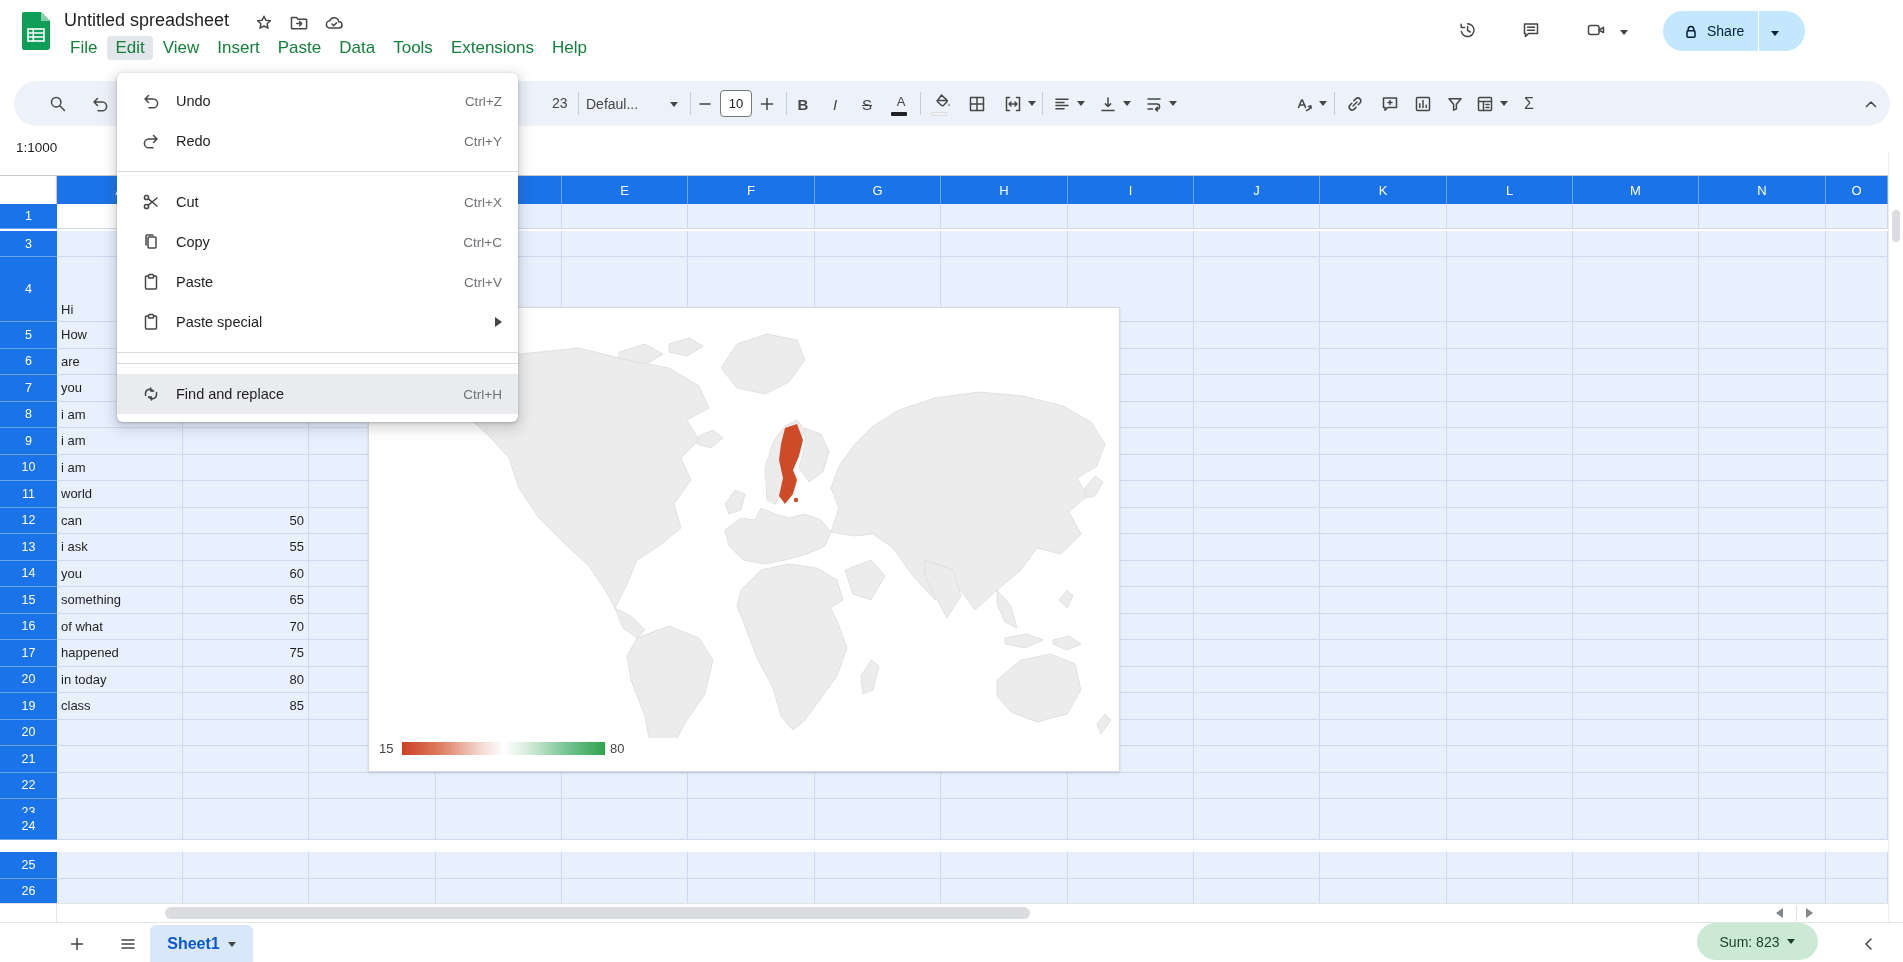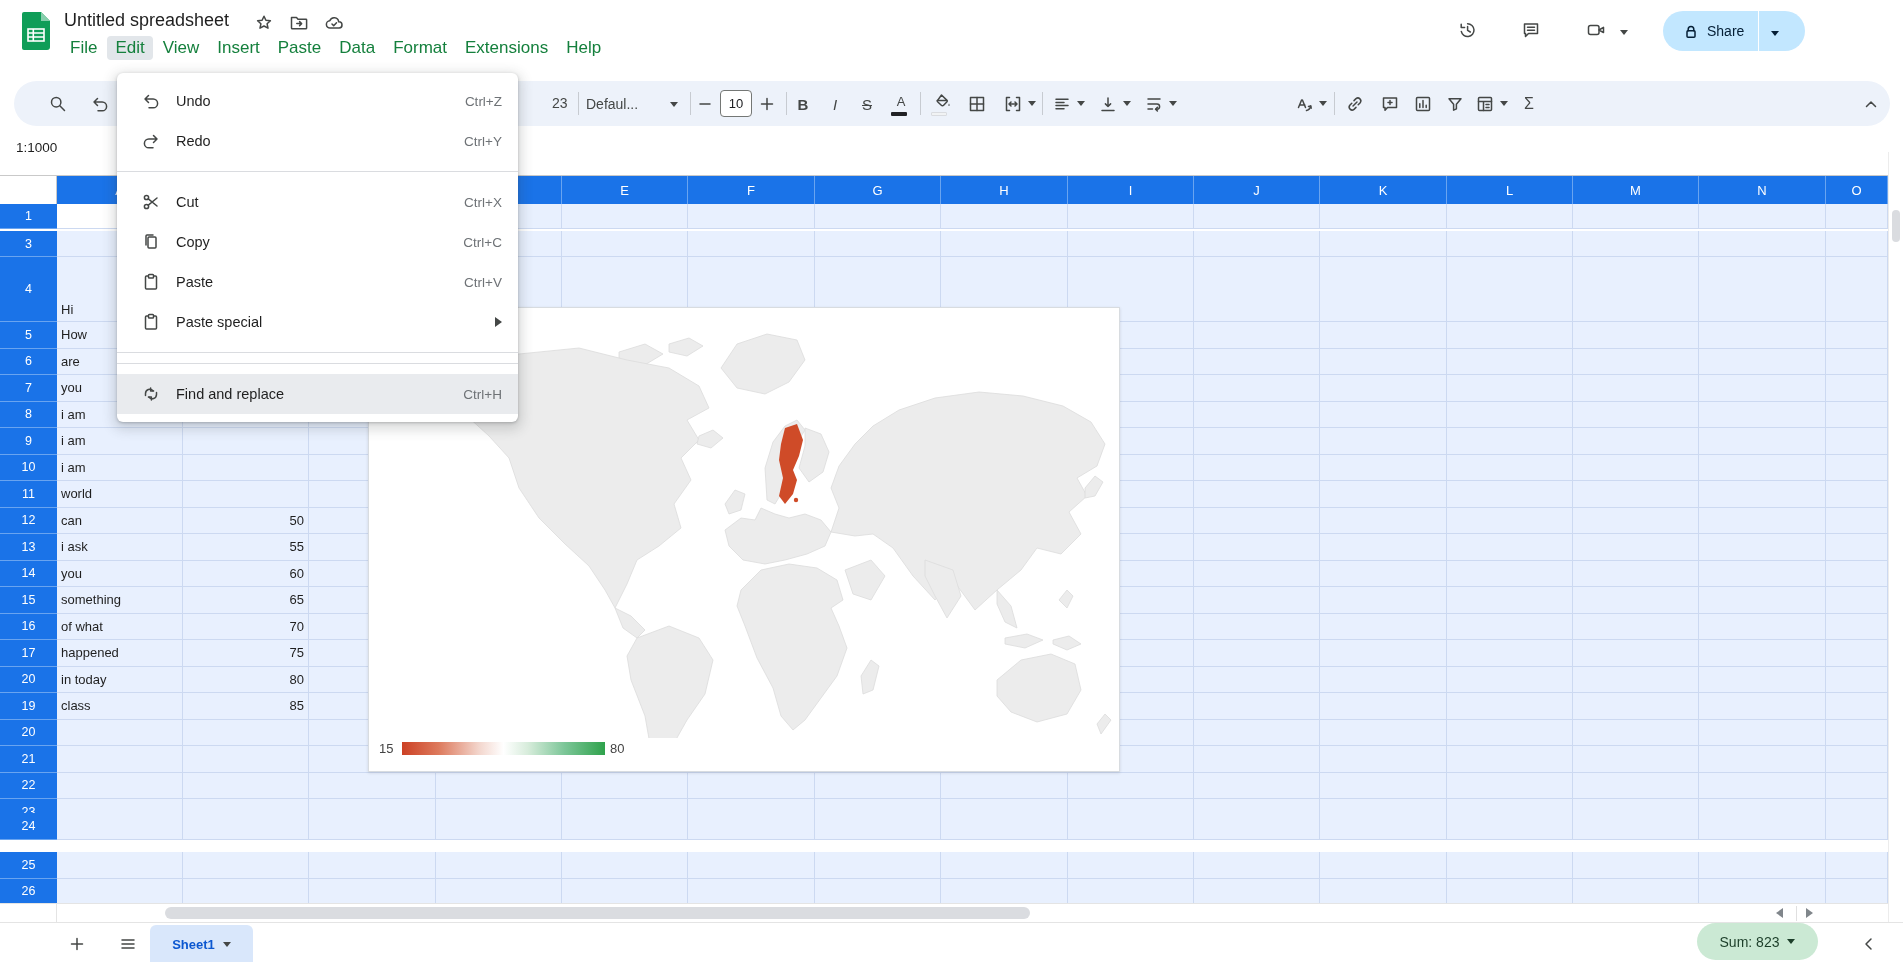--- a/index.html
+++ b/index.html
@@ -73,21 +73,21 @@
   .scroll-arrow{position:absolute;top:4px;width:0;height:0}
   #harrow-left{left:1776px;border-top:5px solid transparent;border-bottom:5px solid transparent;border-right:7px solid #80868b}
   #harrow-right{left:1806px;border-top:5px solid transparent;border-bottom:5px solid transparent;border-left:7px solid #80868b}
   #harrow-div{position:absolute;left:1796px;top:2px;width:1px;height:15px;background:#e0e0e0}
   #vscroll{position:absolute;left:1888px;top:152px;width:15px;height:770px;background:#fff;border-left:1px solid #ececec}
   #vthumb{position:absolute;left:3px;top:58px;width:8px;height:32px;background:#dadce0;border-radius:4px}
   
   #bottombar{position:absolute;left:0;top:922px;width:1903px;height:40px;background:#fff;border-top:1px solid #e4e4e4}
   .bb-btn{position:absolute;top:8px;width:26px;height:26px;display:flex;align-items:center;justify-content:center}
   #sheet-tab{position:absolute;left:150px;top:2px;height:38px;width:103px;border-radius:6px 6px 0 0;display:flex;align-items:center;justify-content:center;gap:8px}
-  #sheet-tab-label{font-size:13px;font-weight:bold;color:#0b57d0}
+  #sheet-tab-label{font-size:16px;font-weight:bold;color:#0b57d0}
   #sum-pill{position:absolute;left:1697px;top:0;height:37px;width:121px;border-radius:19px;display:flex;align-items:center;justify-content:center;gap:8px}
   #sum-label{font-size:14px;color:#1c3e29;font-weight:500}
   #sum-pill .caret{border-top-color:#1c3e29}
 </style>
 </head>
 <body>
 
 <div id="titlebar">
   <svg id="logo" viewBox="0 0 28 38">
     <path d="M2 0h17l9 9v26a3 3 0 0 1-3 3H2a2 2 0 0 1-2-2V2a2 2 0 0 1 2-2z" fill="#0f9d58"></path>
@@ -108,21 +108,21 @@
       <path d="M8 11l1.7 1.7 2.8-3"></path>
     </svg>
 
   <div id="menubar">
       <div class="mb-item">File</div>
       <div class="mb-item active">Edit</div>
       <div class="mb-item">View</div>
       <div class="mb-item">Insert</div>
       <div class="mb-item">Paste</div>
       <div class="mb-item">Data</div>
-      <div class="mb-item">Format</div>
+      <div class="mb-item">Tools</div>
       <div class="mb-item">Extensions</div>
       <div class="mb-item">Help</div>
     </div>
 
   <svg class="tr-ic ic" style="left:1457px">
       <path d="M10.6 3.8a6.4 6.4 0 1 1-6.3 7.6"></path>
       <path d="M4.2 7.6V4.2M4.2 7.6h3.4"></path>
       <path d="M10.6 6.6v3.8l2.7 1.6"></path>
     </svg>
   <svg class="tr-ic ic" style="left:1521px">

